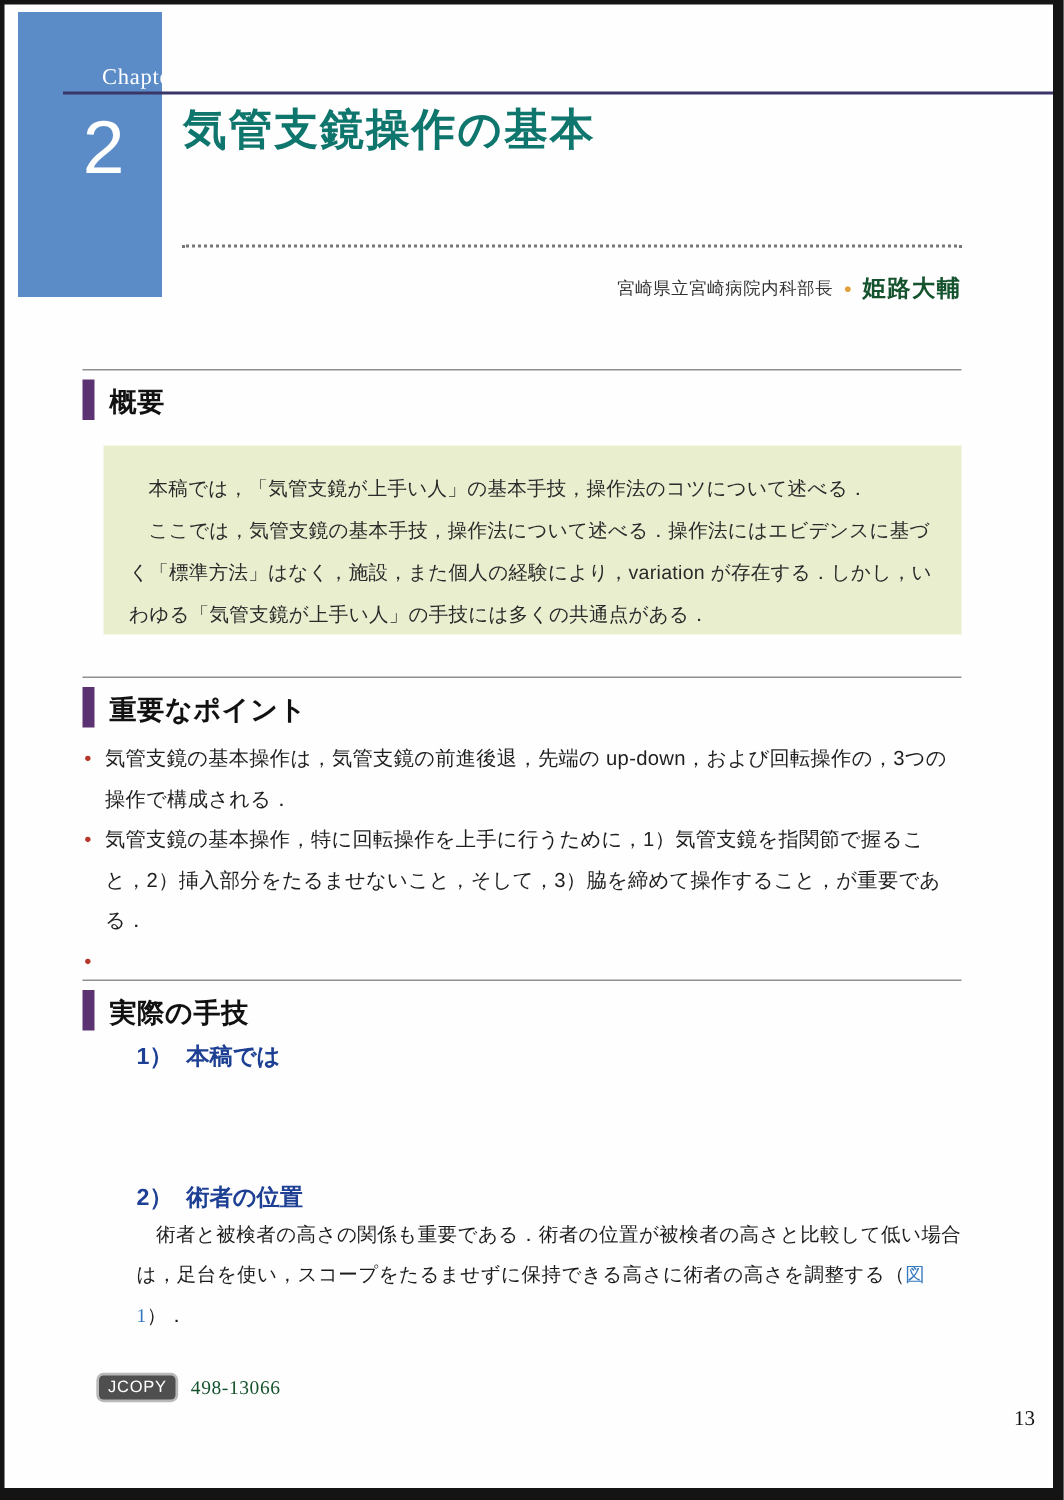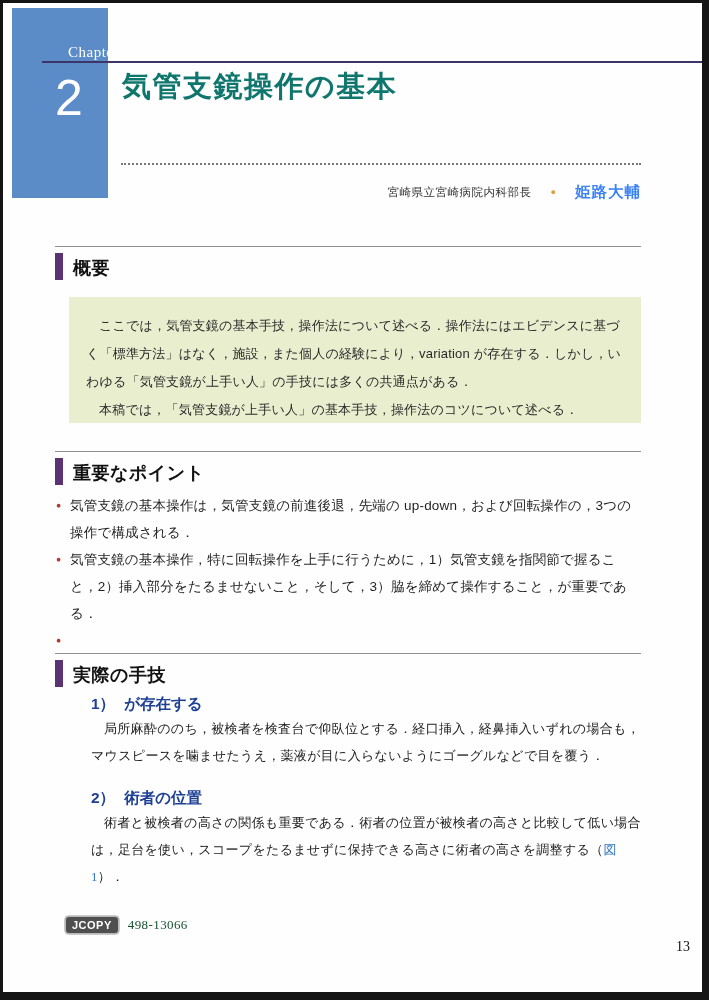--- a/index.html
+++ b/index.html
@@ -37,27 +37,27 @@
   .page-title{
     position:absolute;left:119px;top:64px;
     font-size:29px;font-weight:bold;letter-spacing:1.5px;color:#0f766e;
   }
   .dotted-rule{
     position:absolute;left:118px;top:160px;width:520px;height:0;
     border-top:2px dotted #777;
   }
   .author-line{
     position:absolute;top:179px;right:61px;
-    display:flex;align-items:center;gap:19px;
+    display:flex;align-items:center;gap:7px;
     font-family:"Liberation Serif","DejaVu Serif",serif;
     margin-left:44px;
   }
   .affiliation{font-size:11.5px;color:#333;letter-spacing:0.5px;}
   .author-dot{color:var(--dot_gold,#dfa13d);font-size:9px;line-height:1;}
-  .author-name{font-size:15.5px;font-weight:bold;color:#3b82f6;letter-spacing:1px;}
+  .author-name{font-size:15.5px;font-weight:bold;color:#14532d;letter-spacing:1px;}
 
   
   .section-head{
     position:absolute;left:52px;width:586px;
     border-top:1.5px solid #8f8f8f;padding-top:6px;
   }
   .head-row{display:flex;align-items:flex-end;gap:10px;}
   .head-bar{width:8px;height:27px;background:var(--bar_purple,#5c3372);flex:none;}
   .head-text{font-size:18px;font-weight:bold;color:#111;letter-spacing:0.5px;}
   .head-overview{top:243px;}
@@ -102,21 +102,21 @@
   .sub2-head{top:785px;}
   .sub2-body{top:806px;}
   .figref{color:var(--link_blue,#3579c0);}
 
   
   .footer{
     position:absolute;left:63px;top:914px;
     display:flex;align-items:center;gap:10px;
   }
   .jcopy-badge{
-    background:#4f4f4f;color:#fff;font-size:11px;font-weight:bold;
+    background:#4f4f4f;color:#fff;font-size:11px;font-weight:normal;
     padding:2px 6px;border-radius:3px;box-shadow:0 0 0 1.8px #b9b9b9;
     letter-spacing:0.5px;
   }
   .jcopy-code{
     font-family:"Liberation Serif","DejaVu Serif",serif;
     font-size:13px;color:#14532d;letter-spacing:0.4px;
   }
   .page-number{
     position:absolute;right:12px;top:936px;
     font-family:"Liberation Serif","DejaVu Serif",serif;
@@ -146,22 +146,22 @@
   </div>
 
   <div class="section-head head-overview">
     <div class="head-row">
       <span class="head-bar"></span>
       <span class="head-text">概要</span>
     </div>
   </div>
 
   <div class="overview-box">
+    <p>本稿では，「気管支鏡が上手い人」の基本手技，操作法のコツについて述べる．</p>
     <p>ここでは，気管支鏡の基本手技，操作法について述べる．操作法にはエビデンスに基づく「標準方法」はなく，施設，また個人の経験により，variation が存在する．しかし，いわゆる「気管支鏡が上手い人」の手技には多くの共通点がある．</p>
-    <p>本稿では，「気管支鏡が上手い人」の基本手技，操作法のコツについて述べる．</p>
   </div>
 
   <div class="section-head head-keypoints">
     <div class="head-row">
       <span class="head-bar"></span>
       <span class="head-text">重要なポイント</span>
     </div>
   </div>
 
   <div class="points">
@@ -180,23 +180,22 @@
 
   <div class="section-head head-procedure">
     <div class="head-row">
       <span class="head-bar"></span>
       <span class="head-text">実際の手技</span>
     </div>
   </div>
 
   <div class="sub-head sub1-head">
     <span>1）</span>
-    <span>が存在する</span>
-  </div>
-  <p class="sub-body sub1-body" style="margin:0;">局所麻酔ののち，被検者を検査台で仰臥位とする．経口挿入，経鼻挿入いずれの場合も，マウスピースを噛ませたうえ，薬液が目に入らないようにゴーグルなどで目を覆う．</p>
+    <span>本稿では</span>
+  </div>
 
   <div class="sub-head sub2-head">
     <span>2）</span>
     <span>術者の位置</span>
   </div>
   <p class="sub-body sub2-body" style="margin:0;"><span>術者と被検者の高さの関係も重要である．術者の位置が被検者の高さと比較して低い場合は，足台を使い，スコープをたるませずに保持できる高さに術者の高さを調整する（</span><span class="figref">図 1</span><span>）．</span></p>
 
   <div class="footer">
     <span class="jcopy-badge">JCOPY</span>
     <span class="jcopy-code">498-13066</span>

